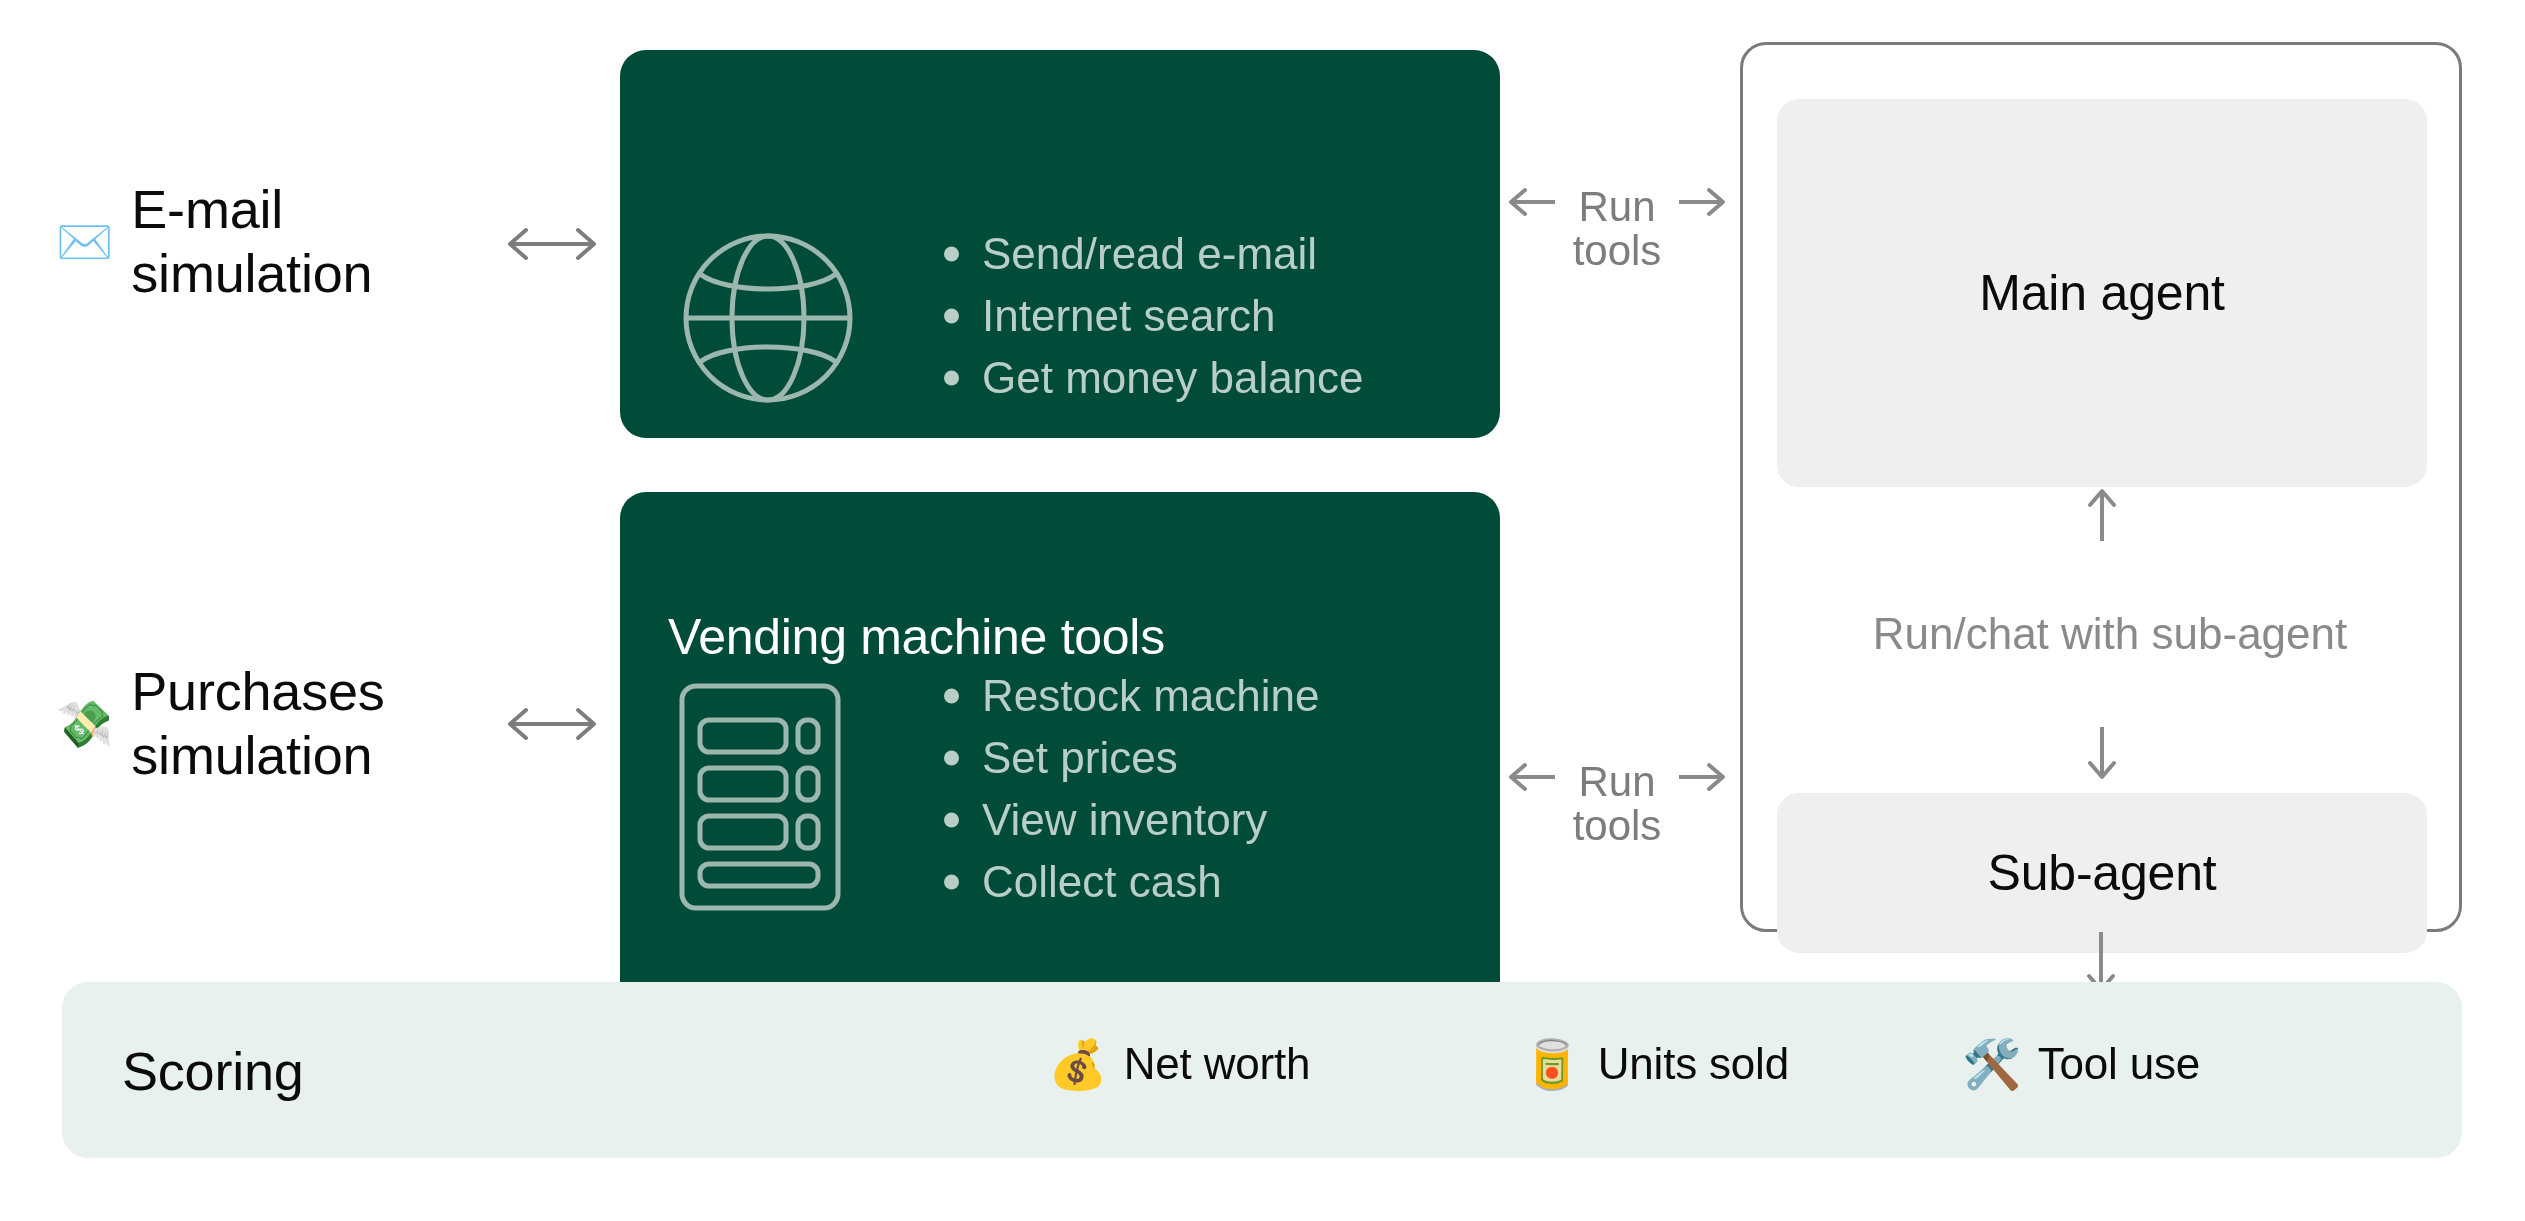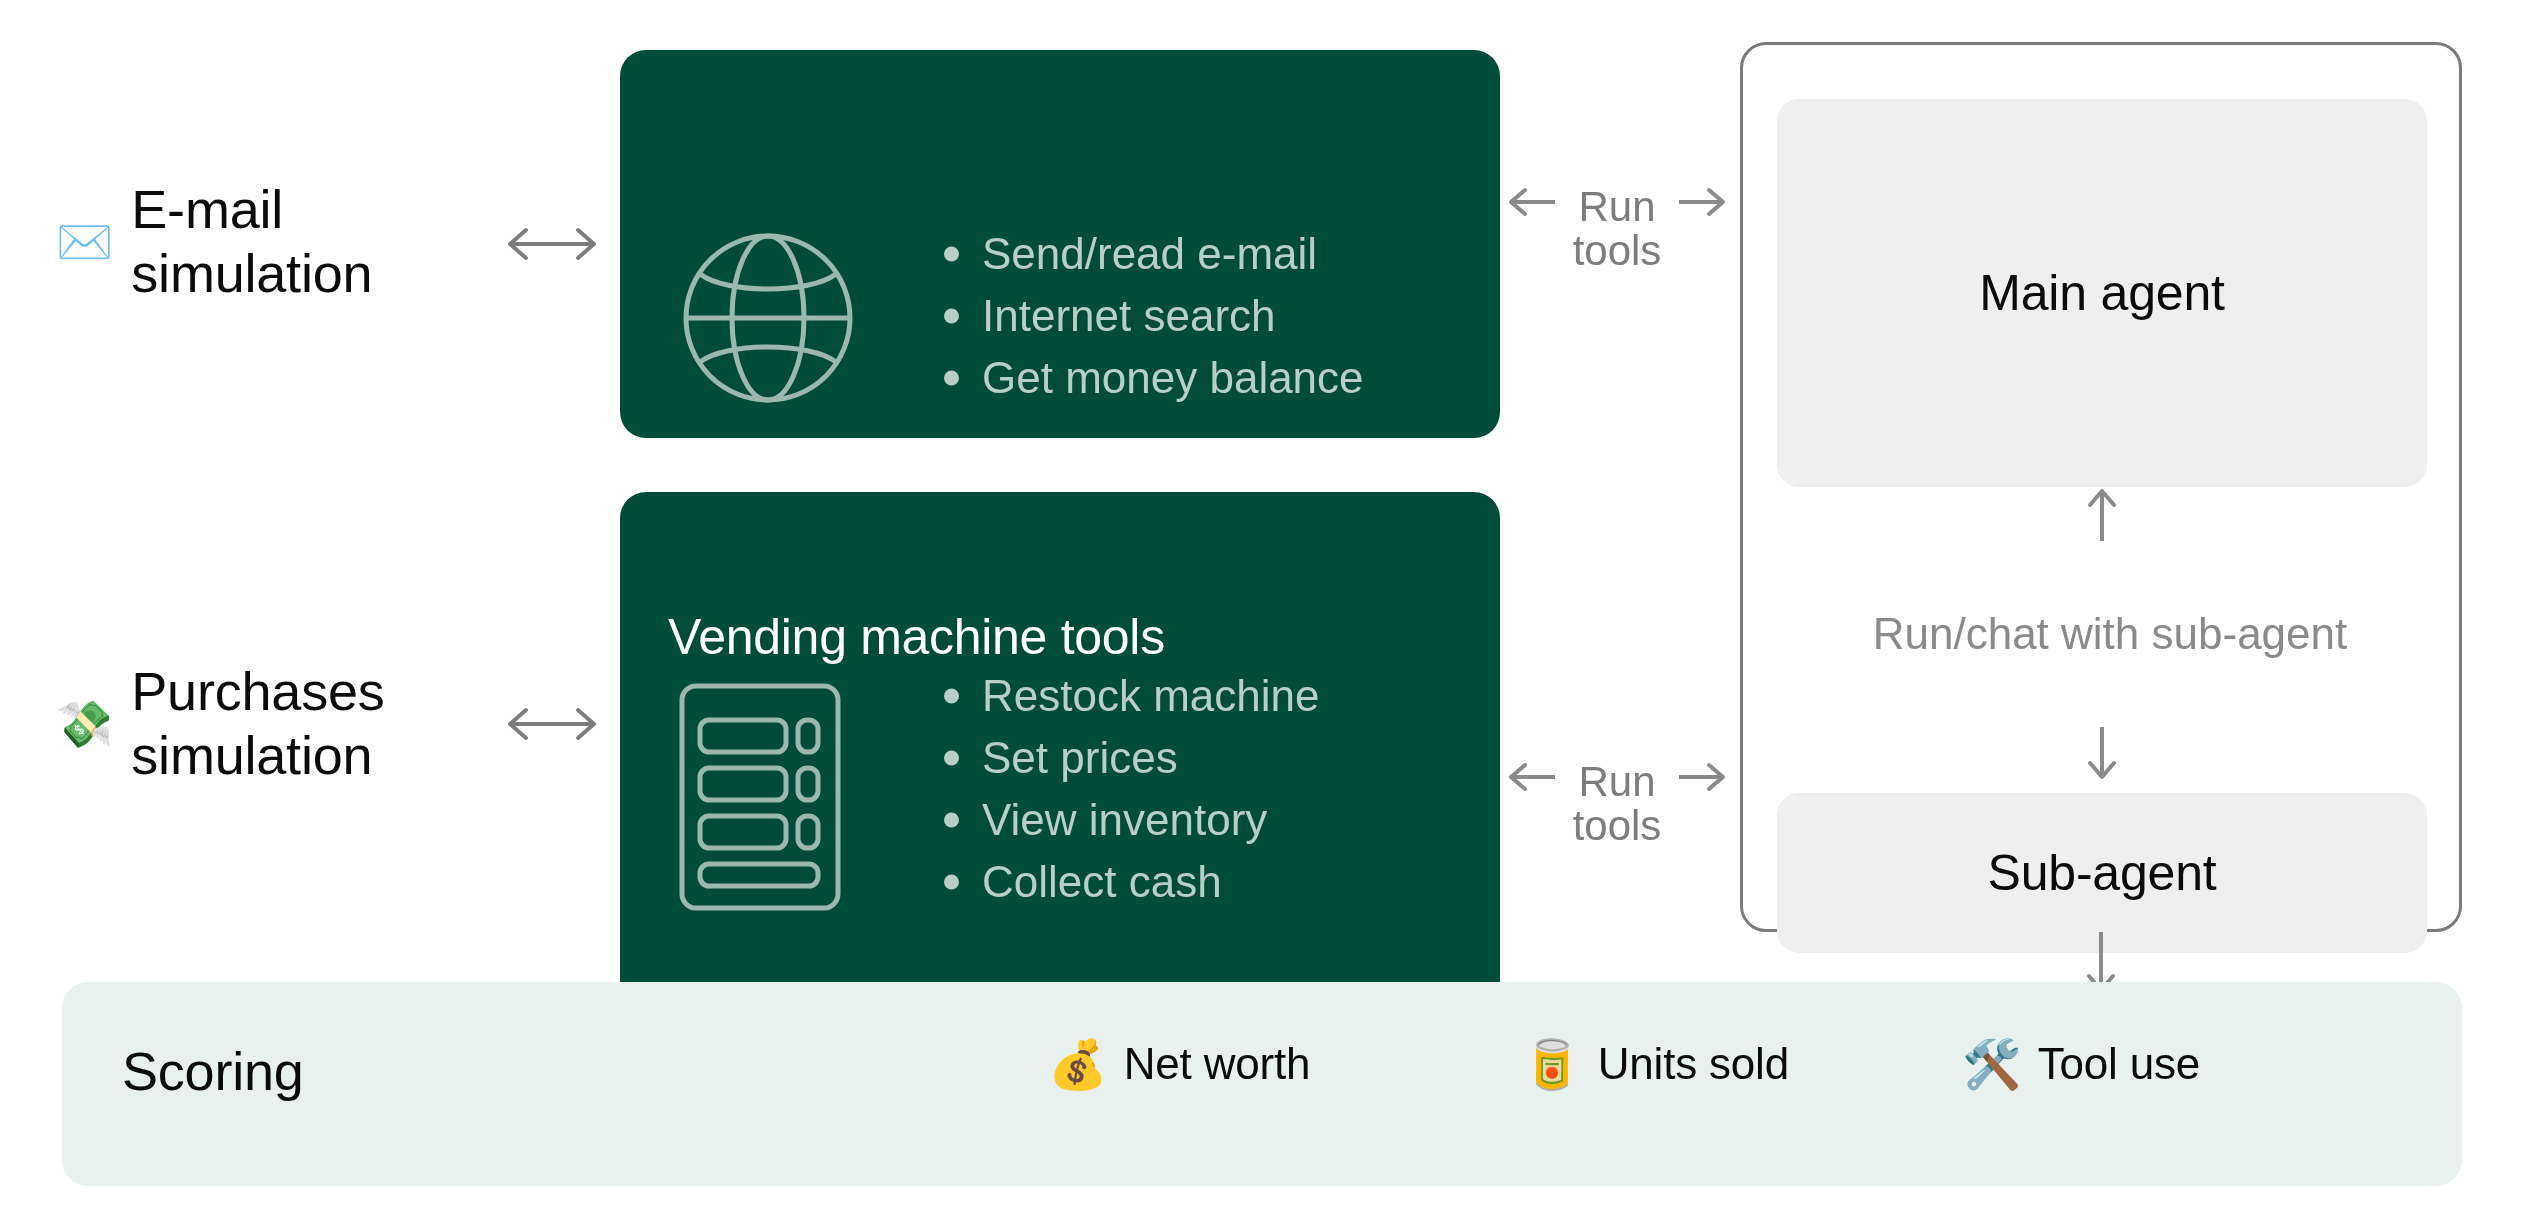--- a/index.html
+++ b/index.html
@@ -339,21 +339,21 @@
     </div>
   </div>
 
   <div class="panel-to-score-arrow" style="left:2081px; top:932px;">
     <svg viewBox="0 0 40 66" xmlns="http://www.w3.org/2000/svg">
       <line x1="20" y1="0" x2="20" y2="58" stroke="#8a8a8a" stroke-width="4"></line>
       <polyline points="8,44 20,58 32,44" fill="none" stroke="#8a8a8a" stroke-width="4" stroke-linecap="round" stroke-linejoin="round"></polyline>
     </svg>
   </div>
 
-  <div class="scoring-bar" style="left:62px; top:982px; width:2400px; height:204px;">
+  <div class="scoring-bar" style="left:62px; top:982px; width:2400px; height:176px;">
 
     <div class="scoring-title" style="left:60px; top:62px;">Scoring</div>
 
     <div class="score-metric" style="left:986px; top:58px;">
       <span class="sm-emoji">💰</span>
       <span class="sm-label">Net worth</span>
     </div>
 
     <div class="score-metric" style="left:1460px; top:58px;">
       <span class="sm-emoji">🥫</span>

